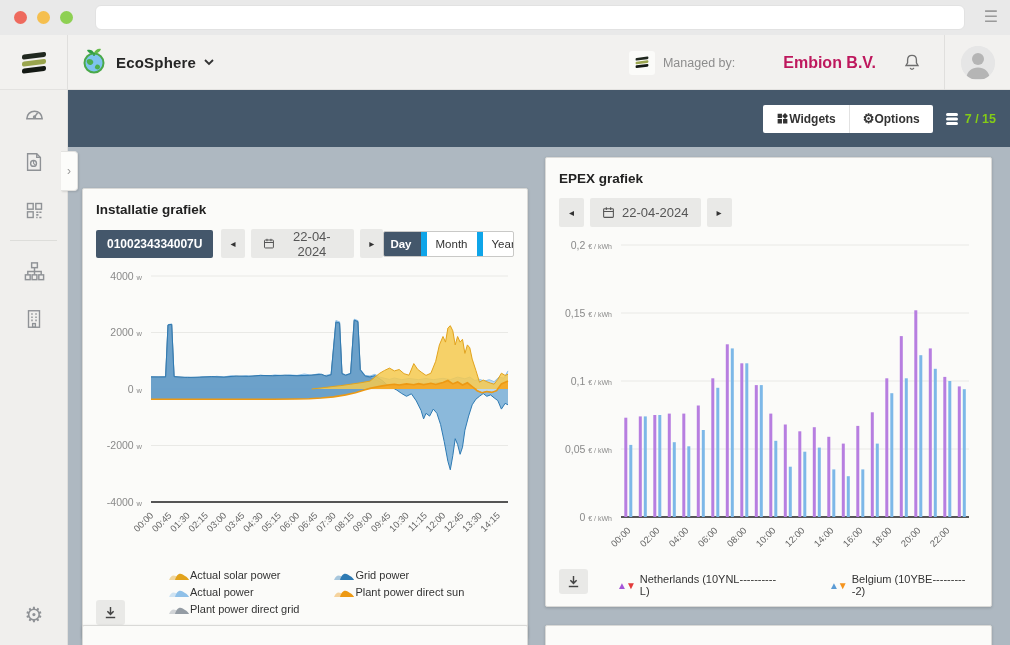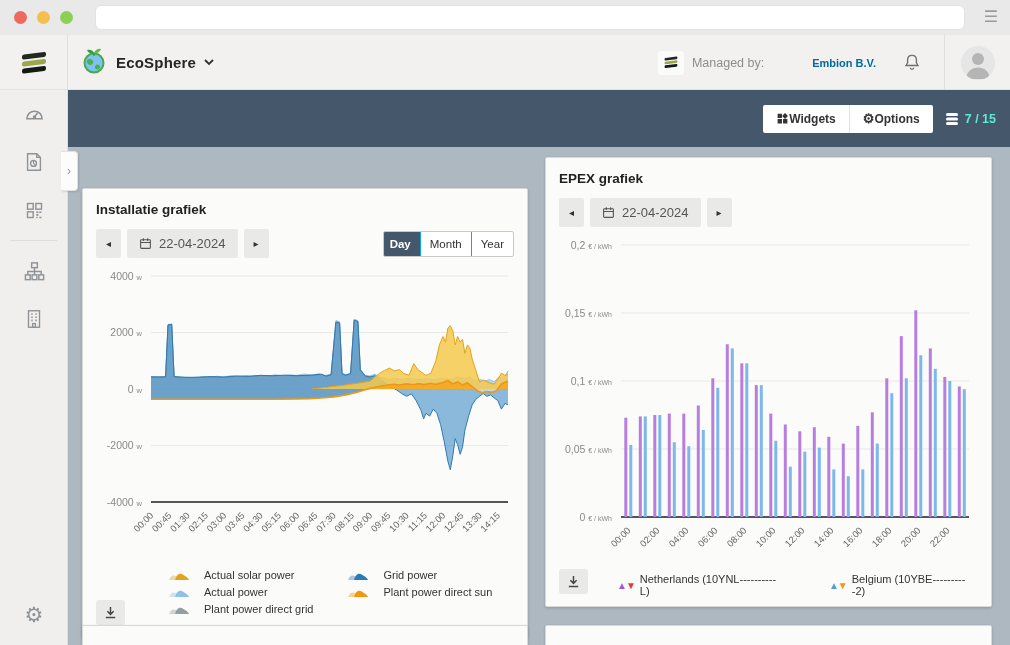--- a/index.html
+++ b/index.html
@@ -17,35 +17,35 @@
   
   .app-header { position:absolute; left:0; top:35px; width:1010px; height:55px; background:#f2f1ef; border-bottom:1px solid #e3e2e0;}
   .logo-box { position:absolute; left:0; top:0; width:68px; height:55px; border-right:1px solid #e0dfdd;
     display:flex; align-items:center; justify-content:center; }
   .brand { position:absolute; left:80px; top:0; height:55px; display:flex; align-items:center; gap:8px; }
   .brand-name { font-size:15px; font-weight:bold; color:#262626; letter-spacing:.2px;}
   .hdr-right { position:absolute; right:0; top:0; height:55px; display:flex; align-items:center; }
   .managed { display:flex; align-items:center; gap:8px; margin-right:26px;}
   .managed .mini-logo { width:26px; height:24px; background:#fbfbf9; border-radius:3px; display:flex; align-items:center; justify-content:center;}
   .managed-label { font-size:12.5px; color:#8d8d8d; }
-  .managed-value { font-size:11px; color:#0369a1; font-weight:bold;padding-left:40px; }
+  .managed-value { font-size:16px; color:#be185d; font-weight:bold;padding-left:40px; }
   .bell-wrap { margin-right:22px; display:flex; align-items:center;}
   .avatar-zone { width:66px; height:55px; border-left:1px solid #e0dfdd; display:flex; align-items:center; justify-content:center;}
   .avatar { width:34px; height:34px; border-radius:50%; overflow:hidden; background:#e6e6e6;}
 
   
   .toolbar { position:absolute; left:68px; top:90px; width:942px; height:57px; background:#45586b; }
   .dash-btn { position:absolute; left:12px; top:13px; height:31px; background:#fff; border:none; border-radius:2px;
     padding:0 14px; display:flex; align-items:center; gap:10px; font-size:13px; font-weight:bold; color:#222; cursor:pointer;}
   .tb-right { position:absolute; right:14px; top:13px; height:31px; display:flex; align-items:center; gap:12px;}
   .seg-white { display:flex; background:#fff; border-radius:2px; height:28px; }
   .seg-white button { background:none; border:none; font-size:12px; font-weight:bold; color:#333; padding:0 13px;
     display:flex; align-items:center; cursor:pointer;}
   .seg-white button + button { border-left:1px solid #e2e2e2; }
-  .wcount { display:flex; align-items:center; gap:6px; color:#5eead4; font-size:12.5px; font-weight:bold;}
+  .wcount { display:flex; align-items:center; gap:6px; color:#84cc16; font-size:12.5px; font-weight:bold;}
 
   
   .sidebar { position:absolute; left:0; top:90px; width:68px; height:555px; background:#f0efed; border-right:1px solid #e0dfdd;}
   .side-item { width:68px; height:48px; display:flex; align-items:center; justify-content:center; cursor:pointer;}
   .side-div { border-top:1px solid #ddddda; margin:6px 10px;}
   .side-gear { position:absolute; bottom:18px; left:0; width:68px; display:flex; justify-content:center;
     font-size:21px; color:#8f9296; cursor:pointer;}
   .expander { position:absolute; left:61px; top:151px; width:17px; height:40px; background:#fcfcfa;
     border:1px solid #e2e2e0; border-left:none; border-radius:0 4px 4px 0; box-shadow:1px 1px 2px rgba(0,0,0,.12);
     display:flex; align-items:center; justify-content:center; font-size:12px; color:#999; cursor:pointer; z-index:5;}
@@ -59,28 +59,28 @@
   .card.partial1 { left:14px; top:478px; width:446px; height:40px;}
   .card.partial2 { left:477px; top:478px; width:447px; height:40px;}
   .card-title { font-size:13.5px; font-weight:bold; color:#222; }
   .controls { display:flex; align-items:center; margin-top:12px; height:29px; }
   .serial-badge { background:#44576b; color:#fff; font-size:12px; font-weight:bold; padding:7px 11px; border-radius:2px; margin-right:8px; cursor:pointer;}
   .gbtn { background:#e9e9e7; border:none; border-radius:2px; height:29px; display:flex; align-items:center;
     justify-content:center; cursor:pointer; color:#333;}
   .pager { width:25px; font-size:10px; }
   .date-btn { padding:0 12px; gap:7px; margin:0 6px; font-size:13px; color:#555; min-width:96px;}
   .seg-dmy { margin-left:auto; display:flex; border:1px solid #c9c9c7; border-radius:2px; overflow:hidden; background:#fff;}
-  .seg-dmy span { font-size:11.5px; color:#333; padding:6px 9px; cursor:pointer; border-left:1px solid #0ea5e9;}
+  .seg-dmy span { font-size:11.5px; color:#333; padding:6px 9px; cursor:pointer; border-left:6px solid #0ea5e9;}
   .seg-dmy span:first-child { border-left:none;}
   .seg-dmy span.active { background:#44576b; color:#fff; font-weight:bold;padding-left:6px;}
   .chart-wrap { margin-top:6px; }
   svg text { font-family:"Liberation Sans", sans-serif; }
 
   .legend-cols { display:flex; gap:34px; margin:2px 0 0 72px;}
-  .legend-cols .lg-item { display:flex; align-items:center; gap:14px; font-size:11px; color:#333; height:17px;}
+  .legend-cols .lg-item { display:flex; align-items:center; gap:0; font-size:11px; color:#333; height:17px;}
   .dl-btn { position:absolute; left:13px; bottom:12px; width:29px; height:25px; background:#e9e9e7; border:none;
     border-radius:3px; display:flex; align-items:center; justify-content:center; cursor:pointer;}
   .epex-legend { display:flex; align-items:center; gap:44px; margin:6px 0 0 58px; font-size:11px; color:#333;}
   .tri { font-size:10px; letter-spacing:-1px; }
 </style>
 </head>
 <body>
 
 <div class="chrome">
   <div class="tl red"></div>
@@ -219,20 +219,21 @@
   </div>
 </div>
 
 <div class="expander">›</div>
 
 <div class="content">
 
   <div class="card" id="card-installatie">
     <div class="card-title">Installatie grafiek</div>
     <div class="controls">
+      <span class="serial-badge">0100234334007U</span>
       <button class="gbtn pager">◂</button>
       <button class="gbtn date-btn">
         <svg width="13" height="13" viewBox="0 0 24 24" fill="none" stroke="#555" stroke-width="2">
           <rect x="3" y="5" width="18" height="16" rx="1.5"></rect>
             <path d="M3 10h18M8 2.5v5M16 2.5v5"></path>
         </svg>
         <span>22-04-2024</span>
       </button>
       <button class="gbtn pager">▸</button>
       <div class="seg-dmy">

